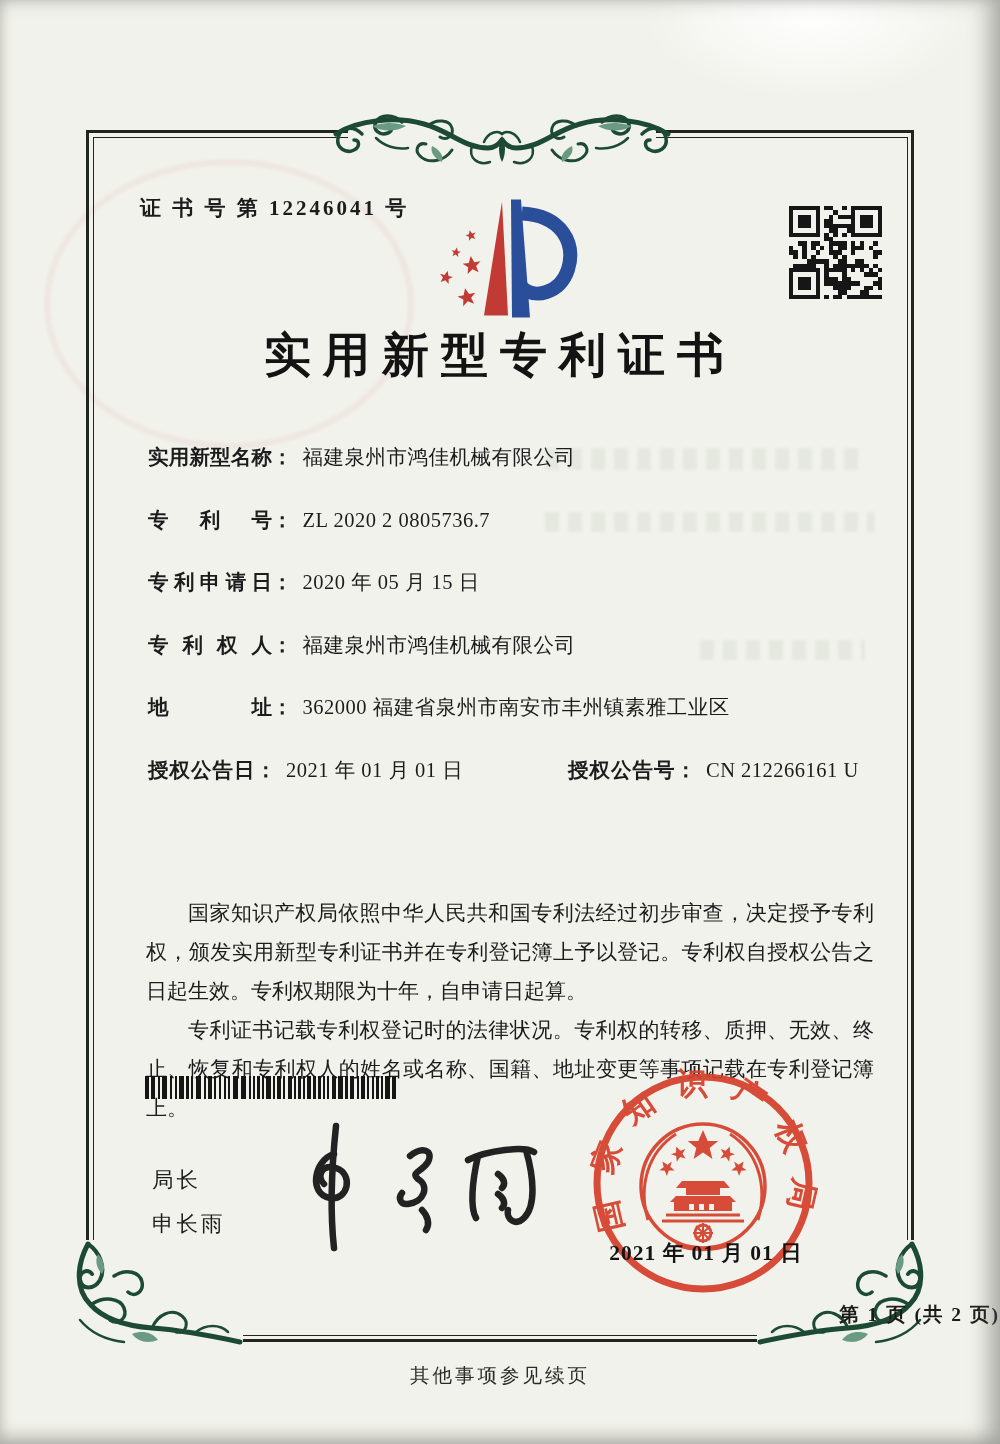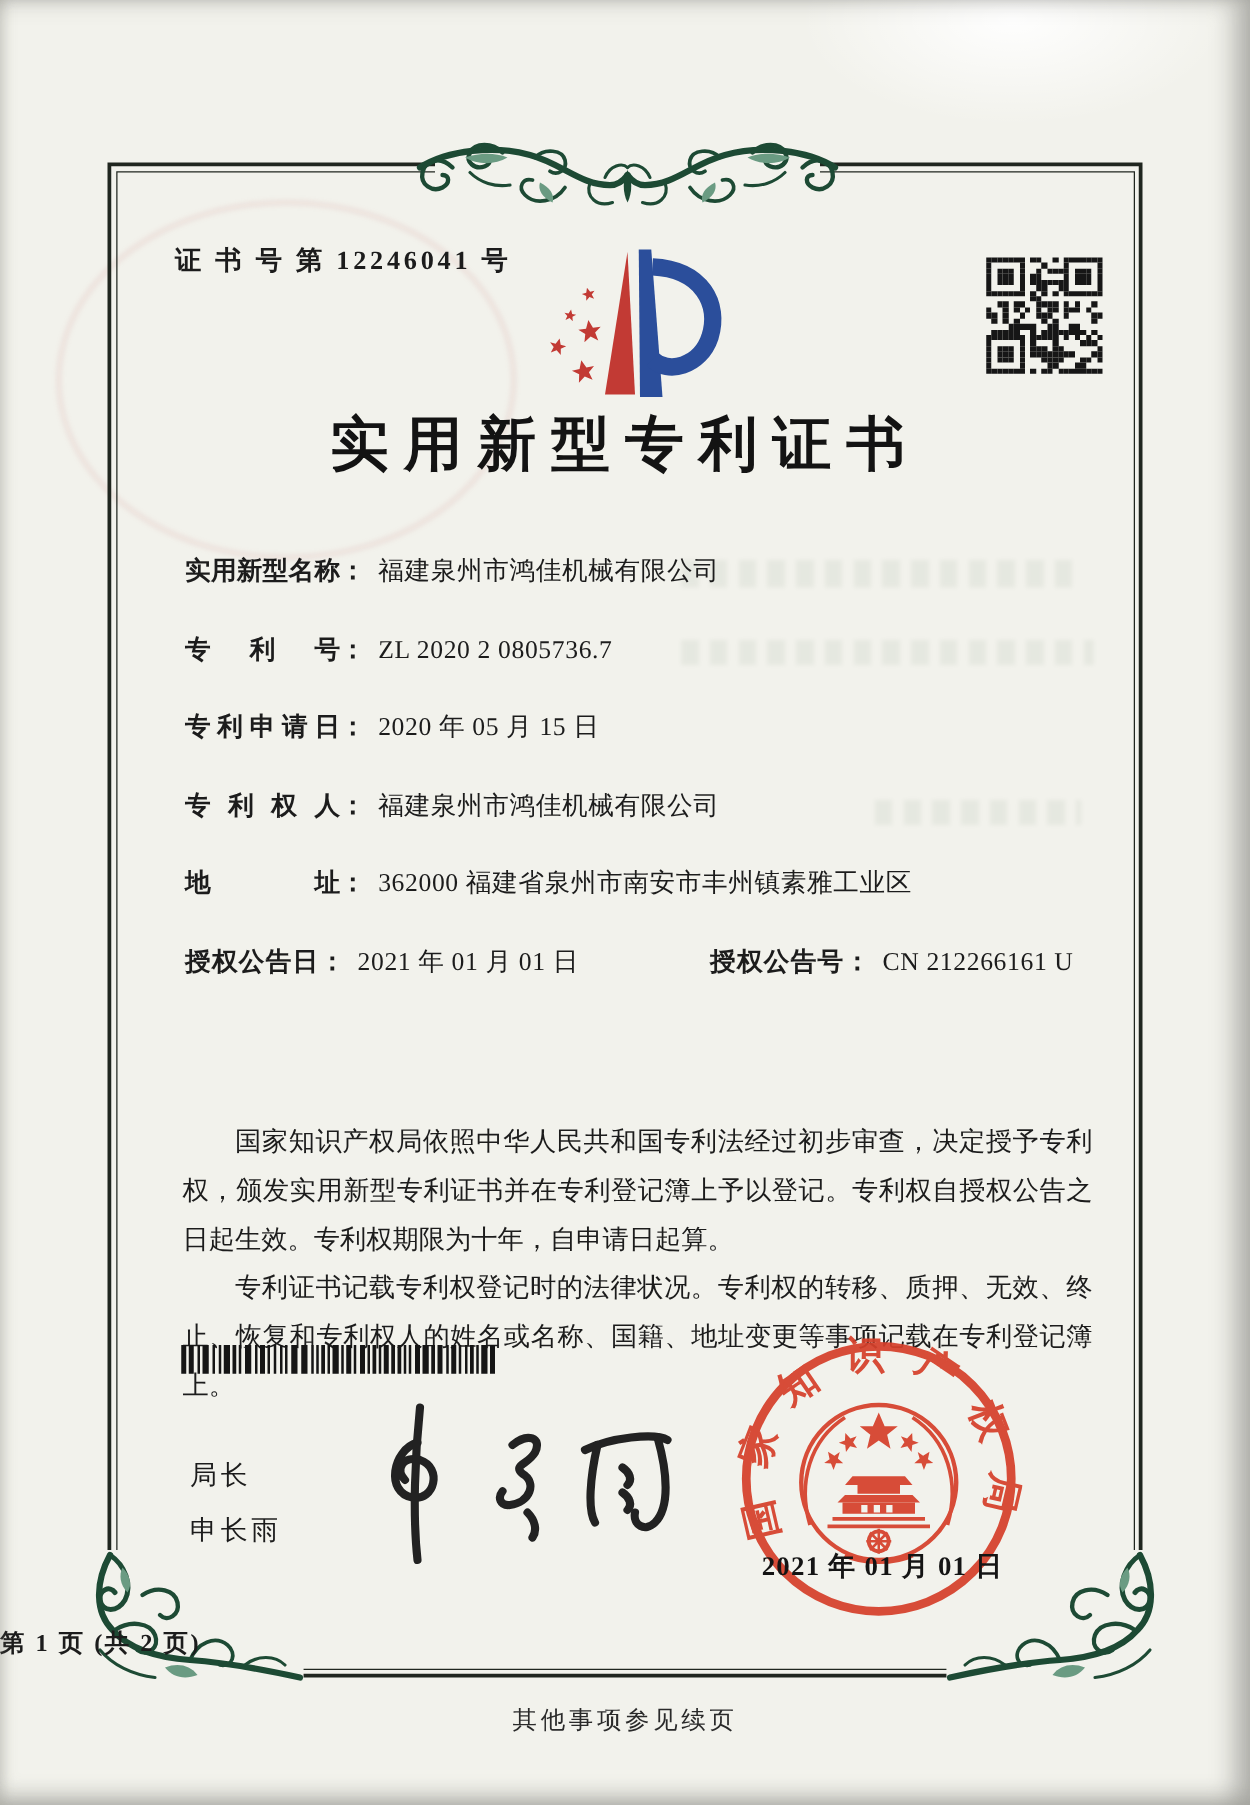--- a/index.html
+++ b/index.html
@@ -46,21 +46,21 @@
   .paras{position:absolute;left:146px;top:846px;width:728px;font-size:21px;line-height:39px;
     text-align:justify;margin-top:48px;}
   .paras p{margin:0;text-indent:2em;}
   .barcode{position:absolute;left:145px;top:1076px;width:258px;height:23px;white-space:nowrap;font-size:0;}
   .barcode i{display:inline-block;height:100%;background:#151515;}
   .signer{position:absolute;left:152px;top:1158px;font-size:21.5px;letter-spacing:3px;line-height:44px;font-weight:400;}
   .signature{position:absolute;left:272px;top:1116px;width:300px;height:150px;}
   .seal{position:absolute;left:588px;top:1068px;width:230px;height:230px;opacity:.93;}
   .seal-date{position:absolute;left:596px;top:1238px;width:220px;text-align:center;
     font-size:21.5px;font-weight:bold;letter-spacing:1px;color:#141414;}
-  .page-info{position:absolute;left:0;right:0;top:1301px;text-align:left;font-size:19.5px;letter-spacing:2px;font-weight:600;}
+  .page-info{position:absolute;left:0;right:0;top:1301px;text-align:right;font-size:19.5px;letter-spacing:2px;font-weight:600;}
   .cont-note{position:absolute;left:0;right:0;top:1362px;text-align:center;font-size:19.5px;letter-spacing:3px;color:#2a2a2a;}
 </style>
 </head>
 <body>
 
 <div class="page">
 
   <div class="glare"></div>
   <div class="ghost-ring"></div>
   <div class="ghost-bar" style="left:545px;top:448px;width:320px;height:22px;"></div>

